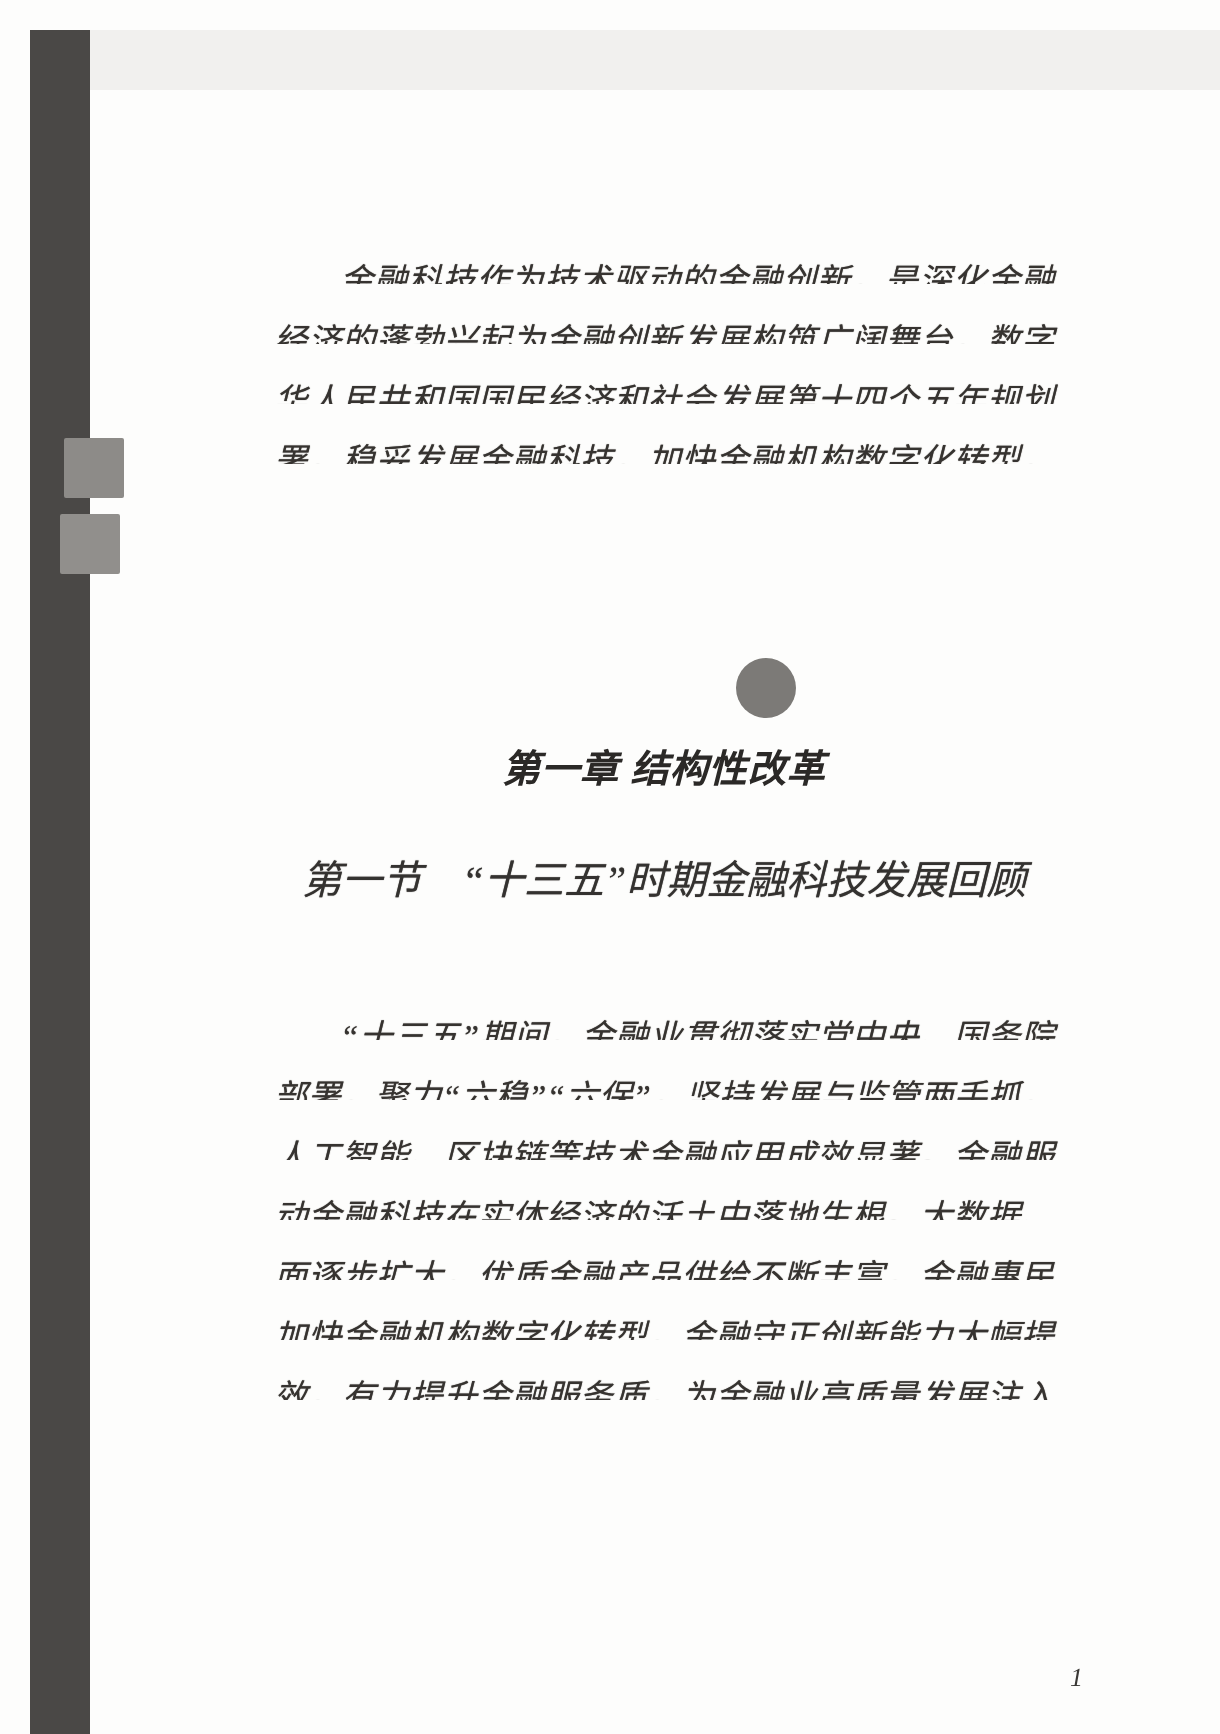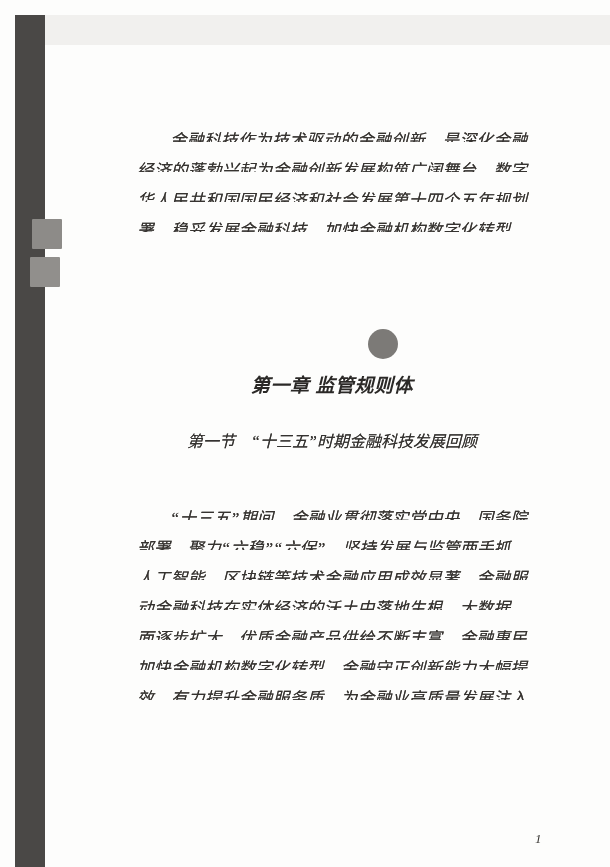--- a/index.html
+++ b/index.html
@@ -48,21 +48,21 @@
     text-align: center;
     font-family: "Liberation Sans", "DejaVu Sans", sans-serif;
     font-weight: 700;
     font-size: 19px; line-height: 27px;
     color: #2b2927;
     letter-spacing: 0.5px;
   }
   .section-heading {
     position: absolute; left: 92px; top: 399px; width: 450px;
     text-align: center;
-    font-size: 16px; line-height: 25px;
+    font-size: 20px; line-height: 25px;
     color: #343230;
     text-shadow: 0 0 0.5px #5a5753;
   }
   .page-number {
     position: absolute; left: 505px; top: 800px; width: 28px;
     text-align: center;
     font-size: 13px; line-height: 18px;
     color: #3a3835;
   }
 </style>
@@ -80,21 +80,21 @@
   <div class="speck-2"></div>
   <div class="speck-3"></div>
 
   <div class="para p1">
     <span class="line indent">金融科技作为技术驱动的金融创新，是深化金融供给侧</span>
     <span class="line">经济的蓬勃兴起为金融创新发展构筑广阔舞台，数字技术的</span>
     <span class="line">华人民共和国国民经济和社会发展第十四个五年规划和</span>
     <span class="line">署，稳妥发展金融科技，加快金融机构数字化转型，根据《中</span>
   </div>
 
-  <div class="chapter-heading">第一章 监管规则体</div>
+  <div class="chapter-heading">第一章 结构性改革</div>
 
   <div class="section-heading">第一节　“十三五”时期金融科技发展回顾</div>
 
   <div class="para p2">
     <span class="line indent">“十三五”期间，金融业贯彻落实党中央、国务院决策</span>
     <span class="line">部署，聚力“六稳”“六保”，坚持发展与监管两手抓，推</span>
     <span class="line">人工智能、区块链等技术金融应用成效显著。金融服务覆盖</span>
     <span class="line">动金融科技在实体经济的沃土中落地生根。大数据、云计算、</span>
     <span class="line">面逐步扩大，优质金融产品供给不断丰富，金融惠民利企水</span>
     <span class="line">加快金融机构数字化转型，金融守正创新能力大幅提高。总的</span>

